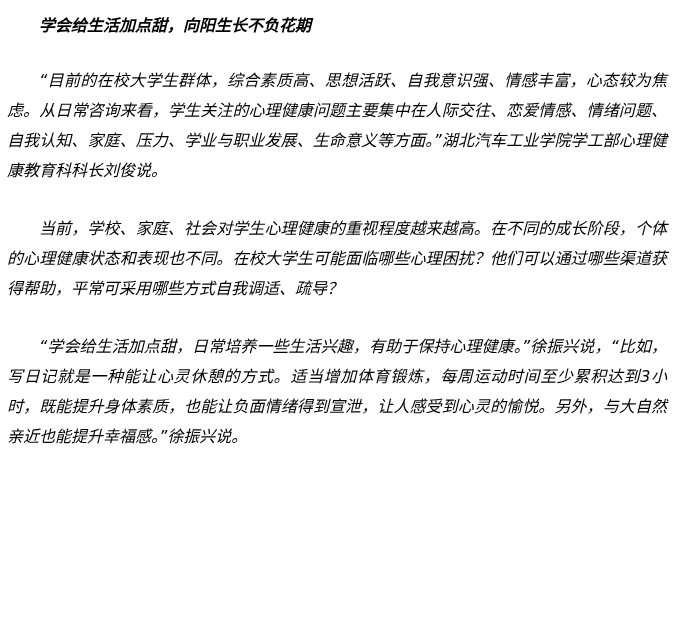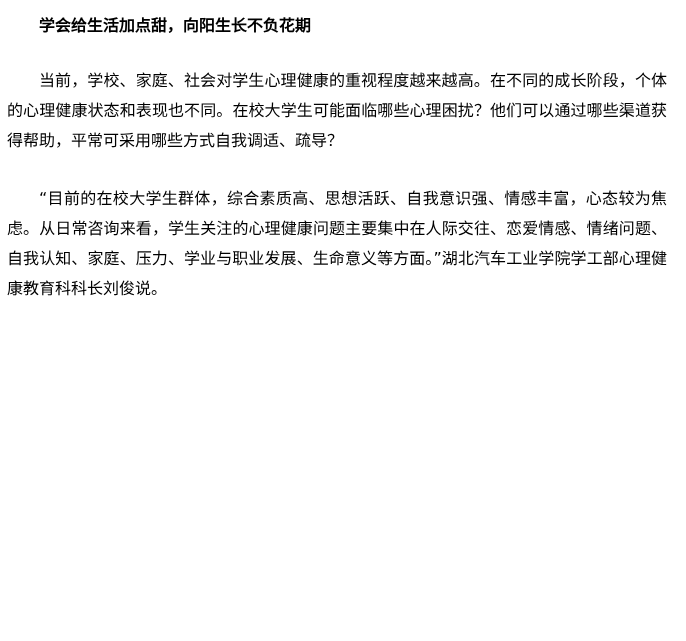--- a/index.html
+++ b/index.html
@@ -14,20 +14,21 @@
     overflow: hidden;
     color: #000000;
     font-family: "DejaVu Sans", "Liberation Sans", sans-serif;
   }
   .page {
     box-sizing: border-box;
     width: 686px;
     height: 641px;
     padding: 13px 19px 0 7px;
     background: #ffffff;
+    font-style: italic;
   }
   .article-title {
     font-size: 16px;
     font-weight: 700;
     line-height: 25px;
     margin: 0;
     text-indent: 2em;
     color: #000000;
   }
   .article-paragraph {
@@ -40,18 +41,19 @@
     color: #000000;
     word-break: break-all;
   }
 </style>
 </head>
 <body>
 
 <div class="page">
   <h1 class="article-title">学会给生活加点甜，向阳生长不负花期</h1>
 
+  <p class="article-paragraph">“目前的在校大学生群体，综合素质高、思想活跃、自我意识强、情感丰富，心态较为焦虑。从日常咨询来看，学生关注的心理健康问题主要集中在人际交往、恋爱情感、情绪问题、自我认知、家庭、压力、学业与职业发展、生命意义等方面。”湖北汽车工业学院学工部心理健康教育科科长刘俊说。</p>
+
   <p class="article-paragraph">当前，学校、家庭、社会对学生心理健康的重视程度越来越高。在不同的成长阶段，个体的心理健康状态和表现也不同。在校大学生可能面临哪些心理困扰？他们可以通过哪些渠道获得帮助，平常可采用哪些方式自我调适、疏导？</p>
 
-  <p class="article-paragraph">“目前的在校大学生群体，综合素质高、思想活跃、自我意识强、情感丰富，心态较为焦虑。从日常咨询来看，学生关注的心理健康问题主要集中在人际交往、恋爱情感、情绪问题、自我认知、家庭、压力、学业与职业发展、生命意义等方面。”湖北汽车工业学院学工部心理健康教育科科长刘俊说。</p>
 
-
+  <p class="article-paragraph">“学会给生活加点甜，日常培养一些生活兴趣，有助于保持心理健康。”徐振兴说，“比如，写日记就是一种能让心灵休憩的方式。适当增加体育锻炼，每周运动时间至少累积达到3小时，既能提升身体素质，也能让负面情绪得到宣泄，让人感受到心灵的愉悦。另外，与大自然亲近也能提升幸福感。”徐振兴说。</p>
 </div>
 
 </body></html>

